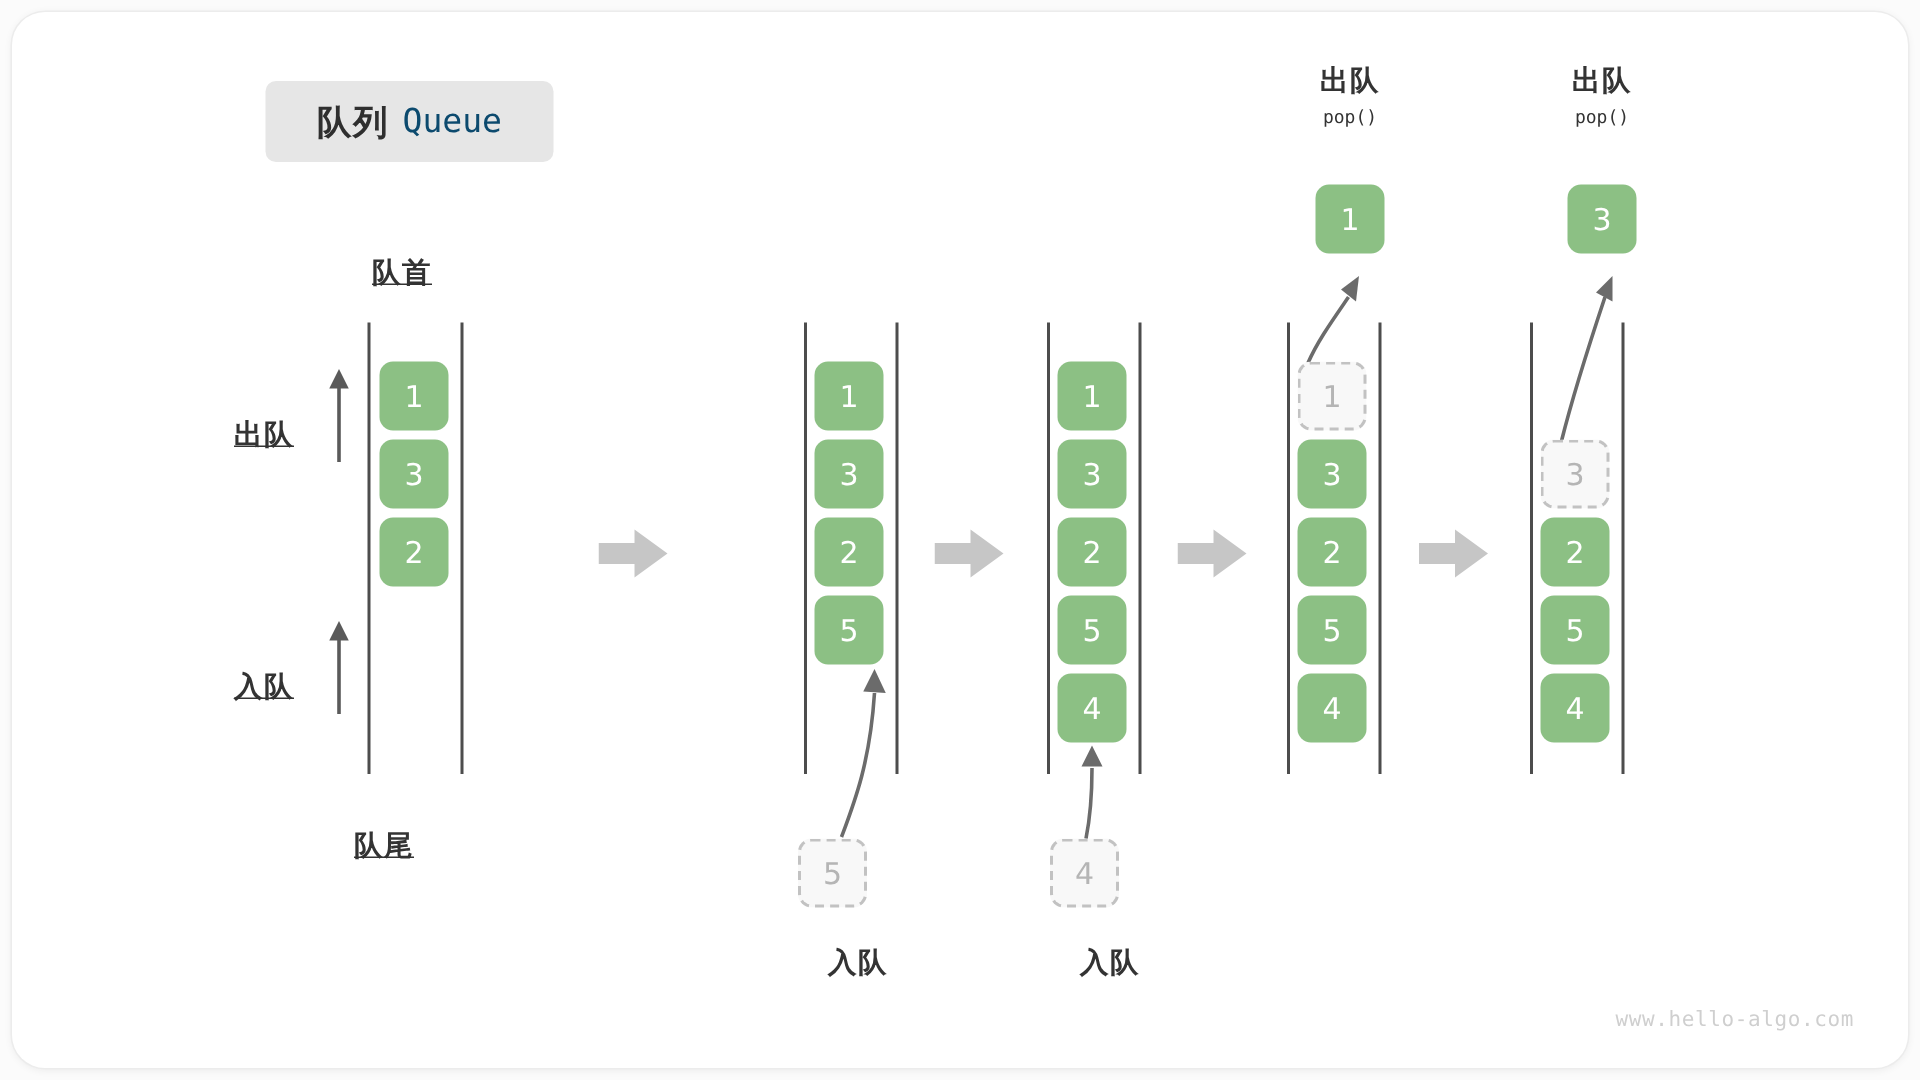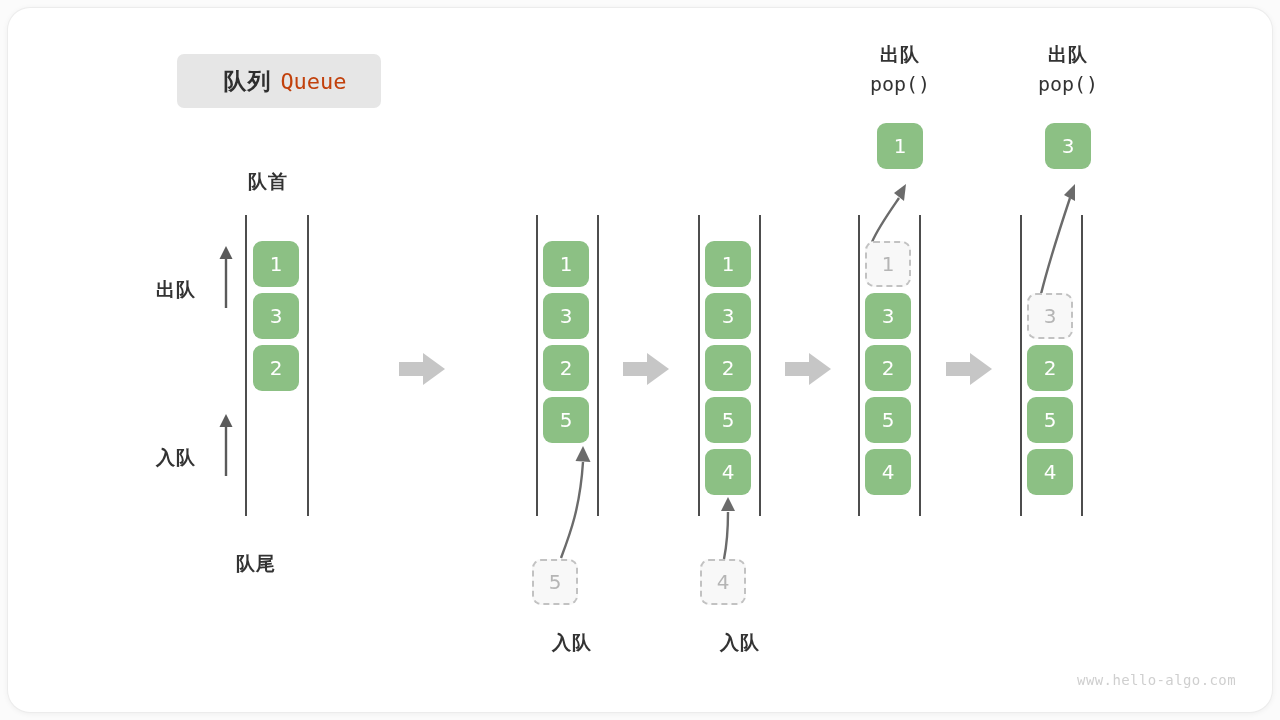--- a/index.html
+++ b/index.html
@@ -32,58 +32,58 @@
     left: 169px;
     top: 46px;
     width: 192px;
     height: 54px;
     background: #e6e6e6;
     border-radius: 7px;
     display: flex;
     align-items: center;
     justify-content: center;
     gap: 9px;
-    padding-left: 12px;
   }
   #title-badge .cn {
     font-size: 23px;
     font-weight: bold;
     color: #2f2f2f;
     letter-spacing: 1px;
   }
   #title-badge .en {
     font-size: 22px;
-    color: #c2410c;
+    color: #0c4a6e;
     font-family: "DejaVu Sans Mono", "Liberation Mono", monospace;
   }
 
   
   .cn-label {
     position: absolute;
     font-size: 19px;
     font-weight: bold;
     color: #333333;
     white-space: nowrap;
     letter-spacing: 1px;
+    text-decoration: underline;
   }
   .op-caption {
     position: absolute;
     font-size: 19px;
     color: #333333;
     white-space: nowrap;
     text-align: center;
     line-height: 1.55;
   }
   .op-caption .cn {
     font-weight: bold;
     letter-spacing: 1px;
   }
   .op-caption .code {
     font-family: "DejaVu Sans Mono", "Liberation Mono", monospace;
-    font-size: 20px;
+    font-size: 12px;
     color: #333333;
     letter-spacing: 0px;
   }
   .op-caption .code .val { color: #3e9b46; font-weight: bold; }
 
   
   .rail {
     position: absolute;
     width: 1.6px;
     background: #4d4d4d;

